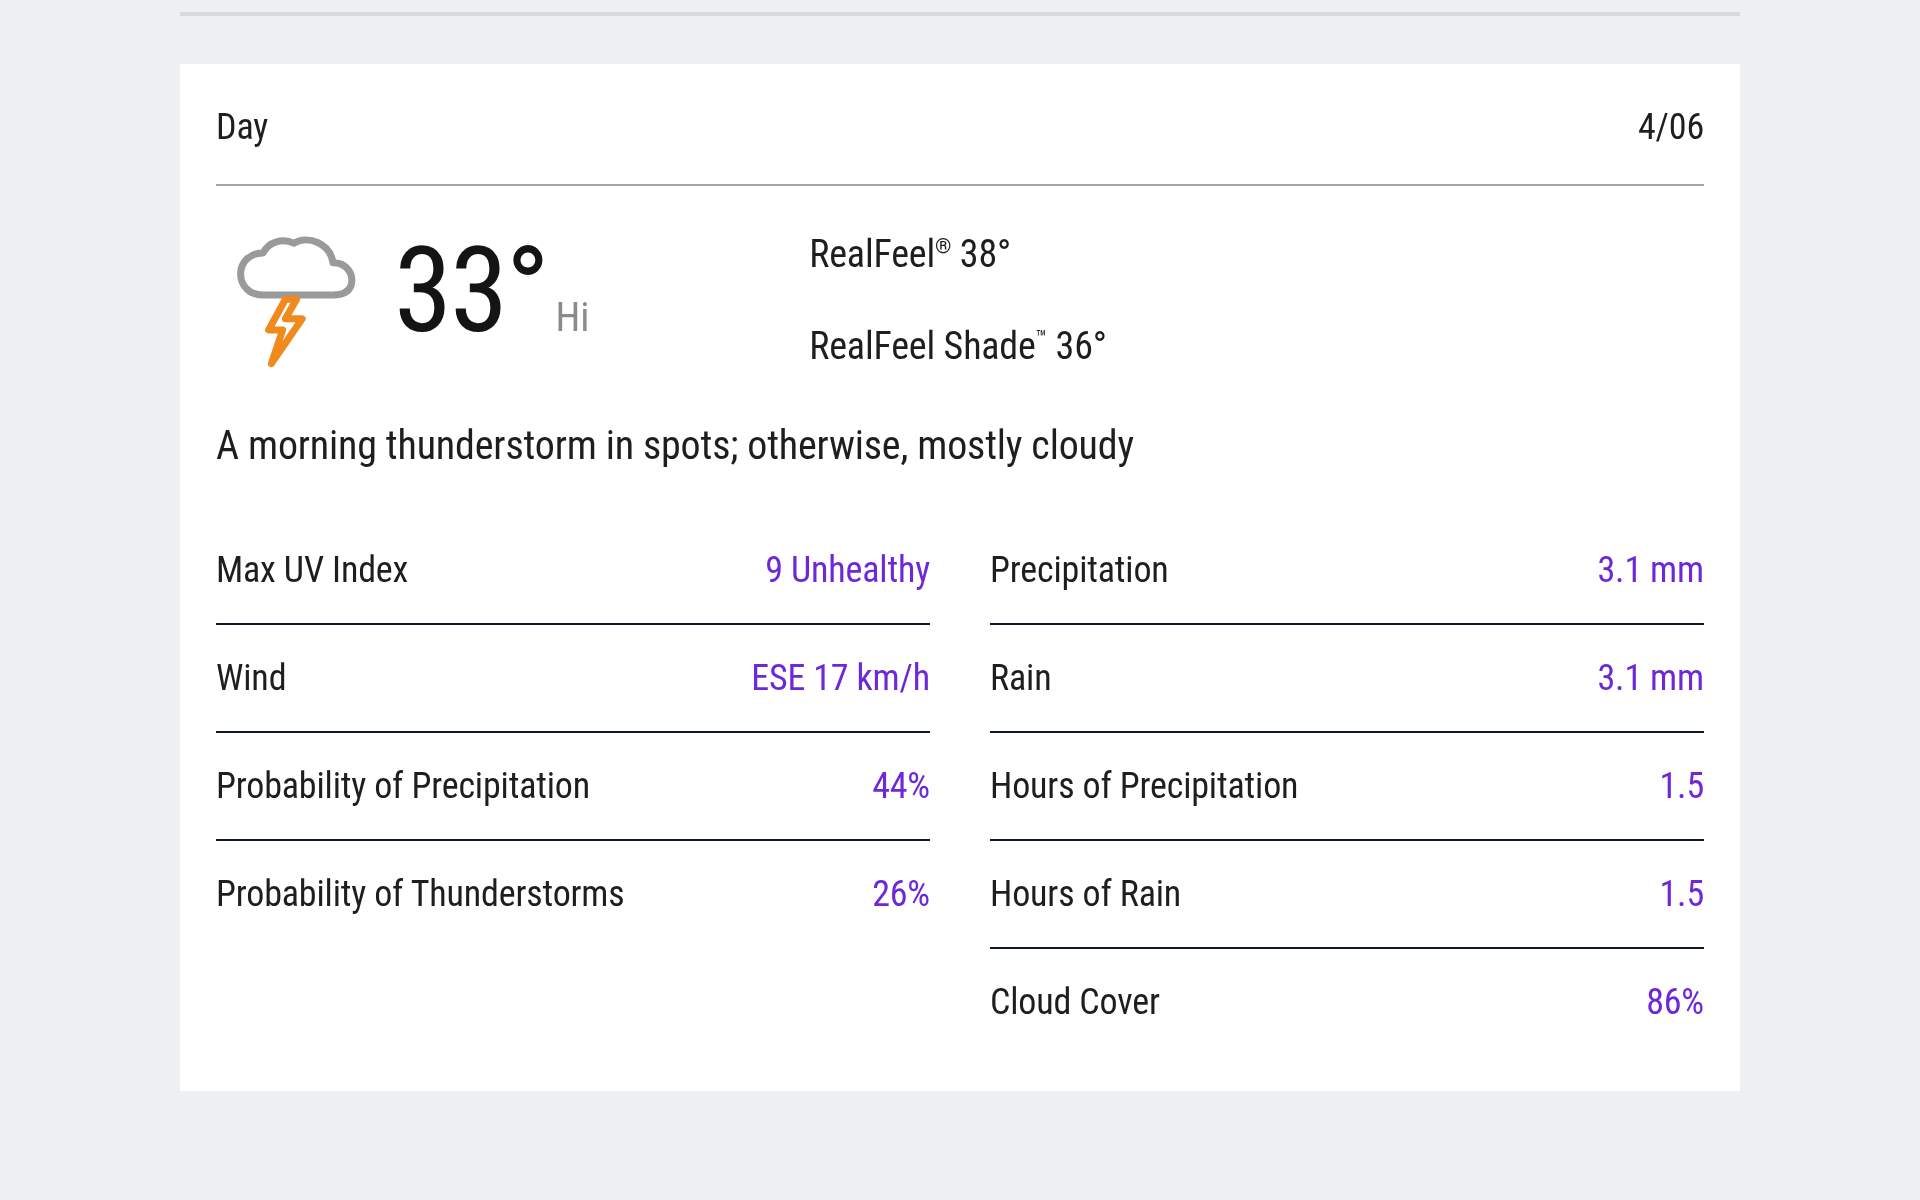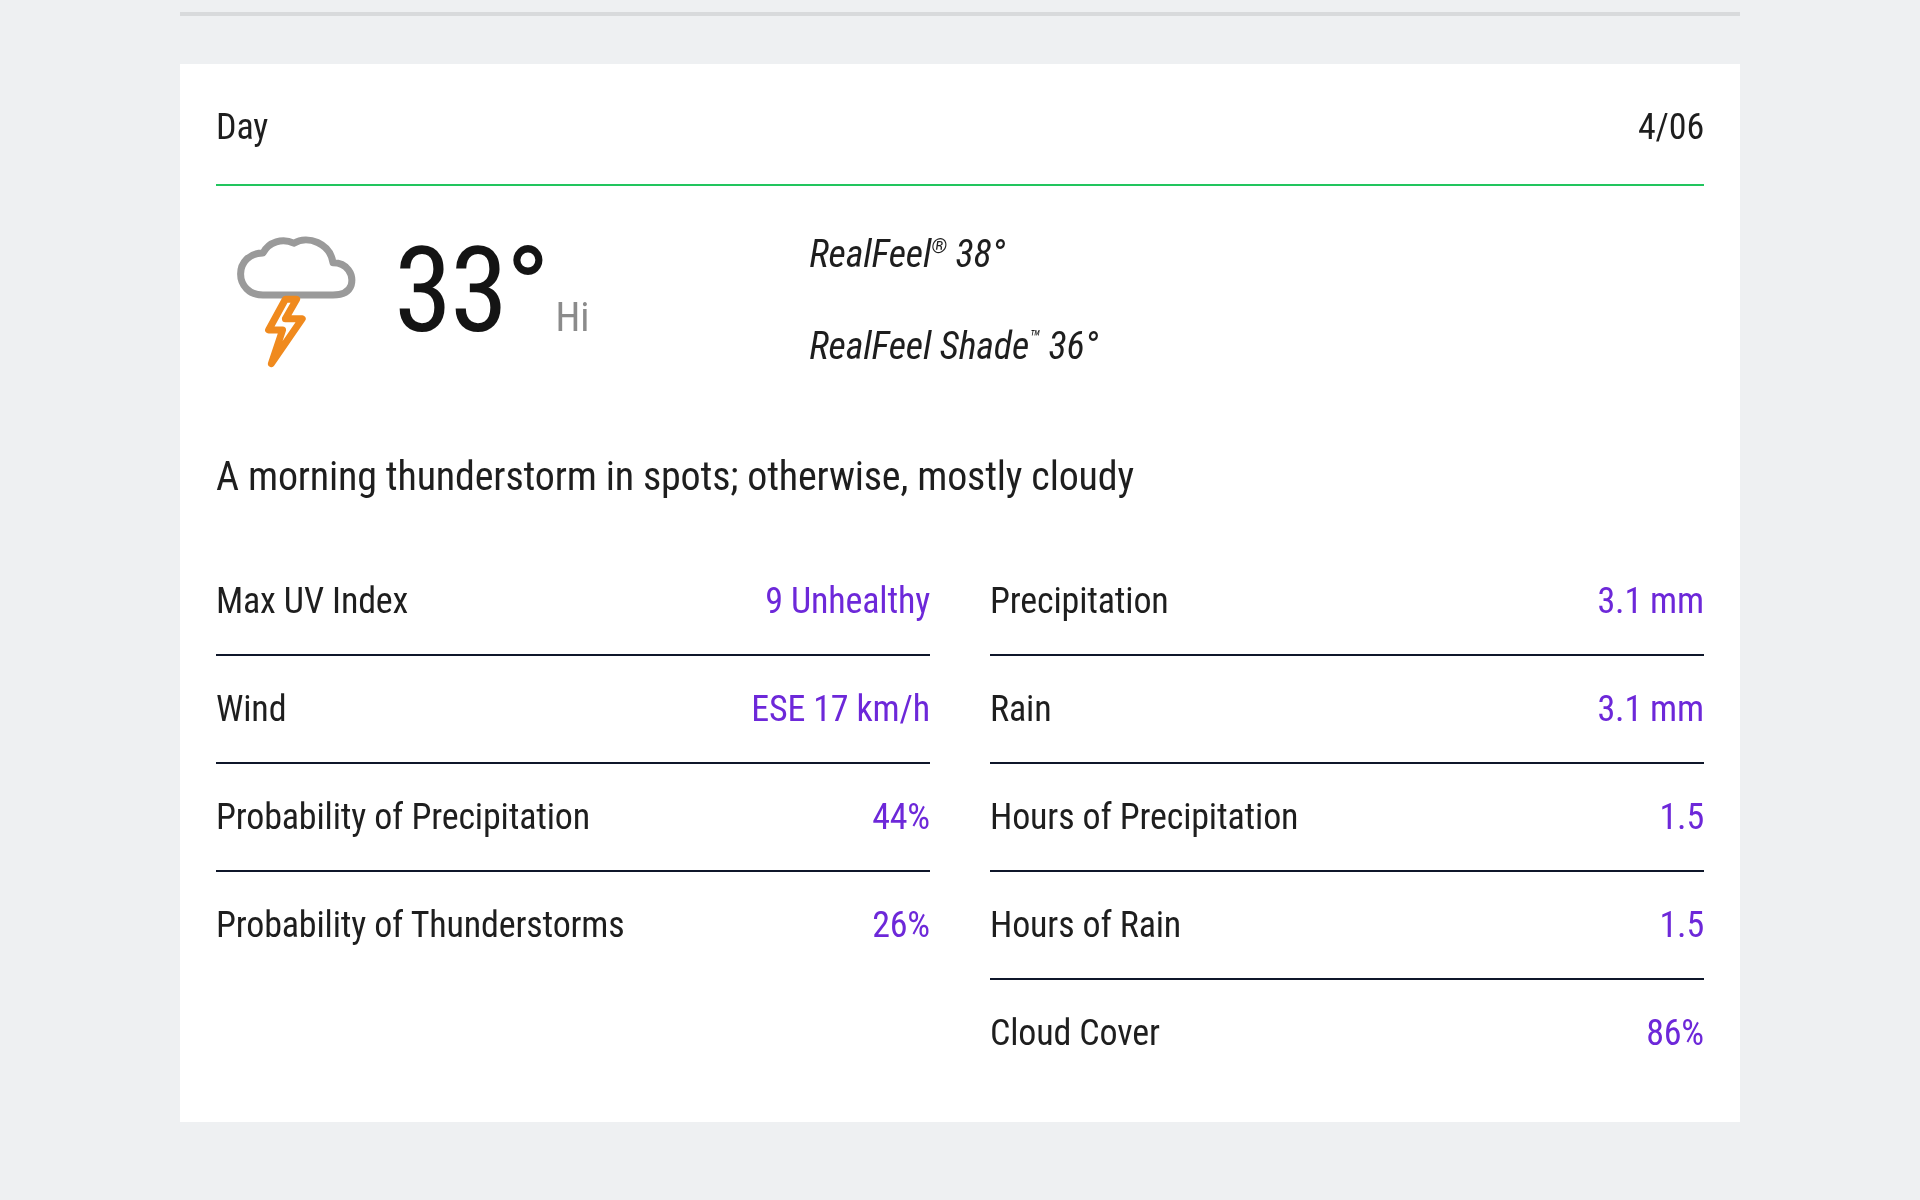--- a/index.html
+++ b/index.html
@@ -23,21 +23,21 @@
   .card {
     background: #ffffff;
     margin-top: 48px;
     padding: 0 36px 36px 36px;
   }
   .card-header {
     display: flex;
     justify-content: space-between;
     align-items: flex-end;
     padding: 42px 0 36px 0;
-    border-bottom: 2px solid #22c55e;
+    border-bottom: 2px solid #a3a3a3;
     font-size: 36px;
     font-weight: 400;
     color: #1e1e1e;
   }
   .hero {
     display: flex;
     align-items: flex-start;
     padding: 46px 0 50px 0;
   }
   .icon-wrap {
@@ -61,35 +61,33 @@
   .hi {
     font-size: 40px;
     color: #8b8b8b;
     margin-left: 8px;
   }
   .feels {
     margin-left: 220px;
     display: flex;
     flex-direction: column;
     gap: 48px;
-    font-style: italic;
   }
   .feels-line {
     font-size: 38px;
     color: #1e1e1e;
   }
   .sup {
     font-size: 0.55em;
     vertical-align: super;
   }
   .summary {
     font-size: 40px;
     color: #1e1e1e;
     padding-bottom: 48px;
-    margin-top: 31px;
   }
   .details {
     display: flex;
     gap: 60px;
   }
   .col {
     flex: 1;
     display: flex;
     flex-direction: column;
   }

